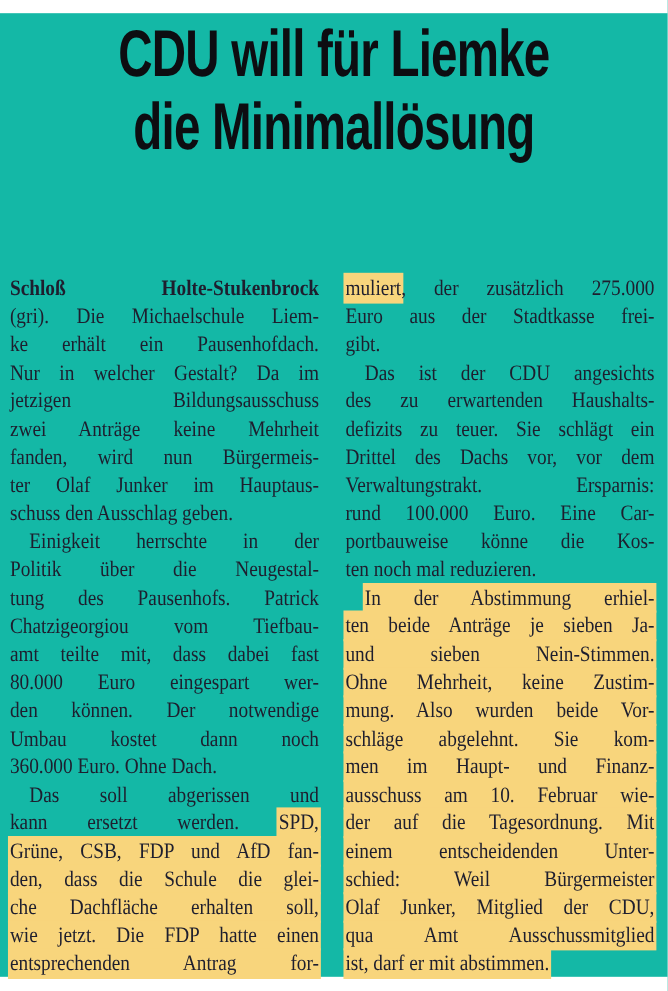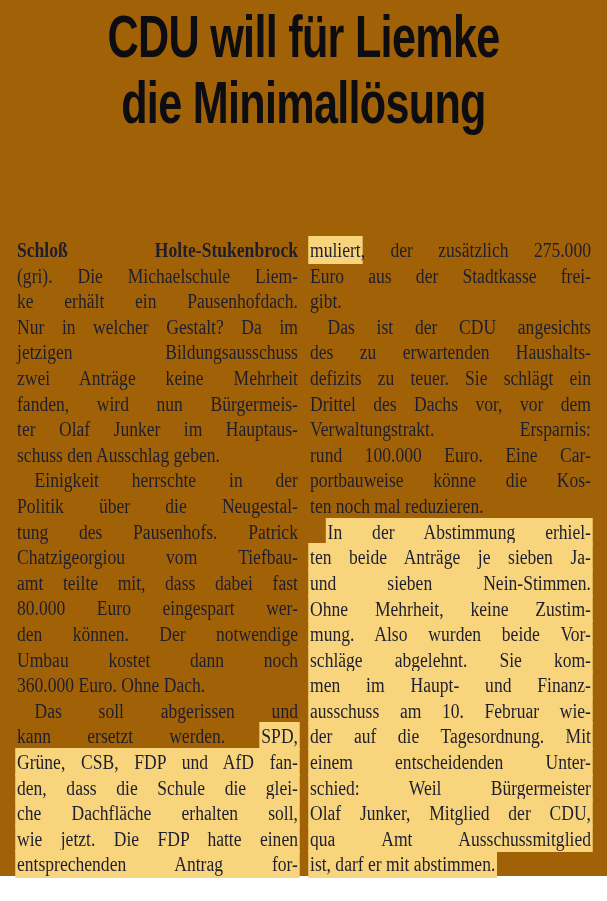--- a/index.html
+++ b/index.html
@@ -2,21 +2,21 @@
 <html lang="de"><head>
 <meta charset="utf-8">
 <style>
   html, body { margin: 0; padding: 0; }
   body {
     width: 607px; height: 901px;
     background: #ffffff;
     font-family: "Liberation Serif", serif;
     overflow: hidden;
   }
-  .page { position: relative; width: 607px; height: 876px; background: #a16207; }
+  .page { position: relative; width: 607px; height: 876px; background: #14b8a6; margin-top: 12px; }
 
   
   .headline {
     position: absolute; top: 4px; left: 0; width: 607px;
     margin: 0; text-align: center;
     font-family: "Liberation Sans", sans-serif;
     font-weight: 700; color: #0d0d11;
   }
   .hline {
     font-size: 60px; line-height: 66px;
@@ -35,21 +35,21 @@
   .subline {
     font-size: 30px; line-height: 38px;
     white-space: nowrap;
     transform: scaleX(0.88);
     transform-origin: 50% 50%;
   }
 
   
   .columns {
     position: absolute; top: 238px; left: 9px;
-    width: 590px; display: flex; gap: 12px; justify-content: center;
+    width: 590px; display: flex; gap: 24px;
   }
   .col {
     width: 281px;
     font-size: 20px; line-height: 25.6px;
     color: #1e1e2e;
   }
   .line {
     width: 320px;                 
     transform: scaleX(0.878);     
     transform-origin: 0 50%;

